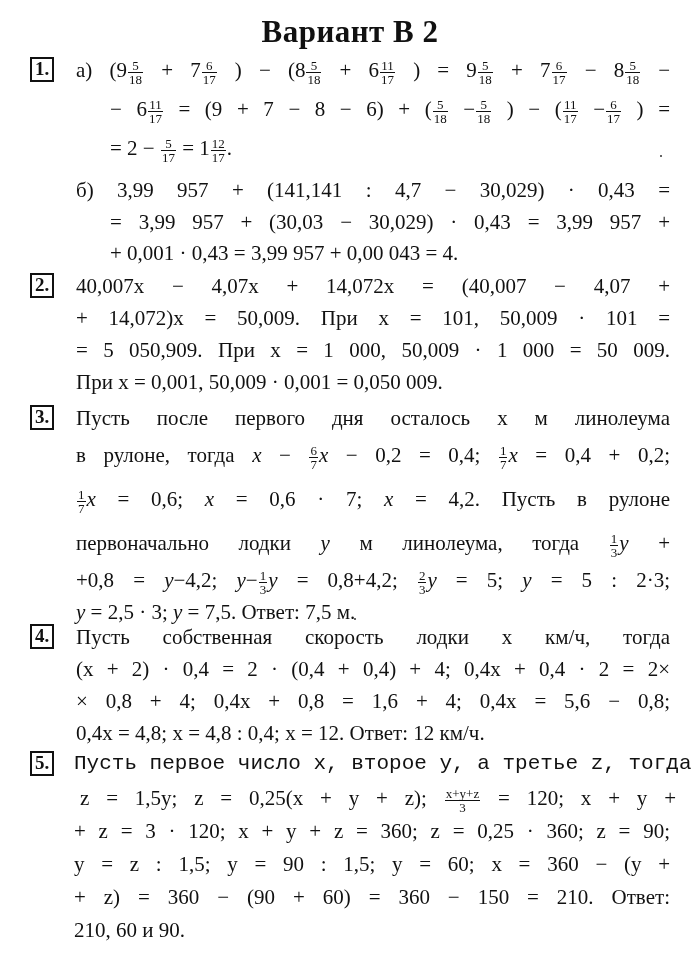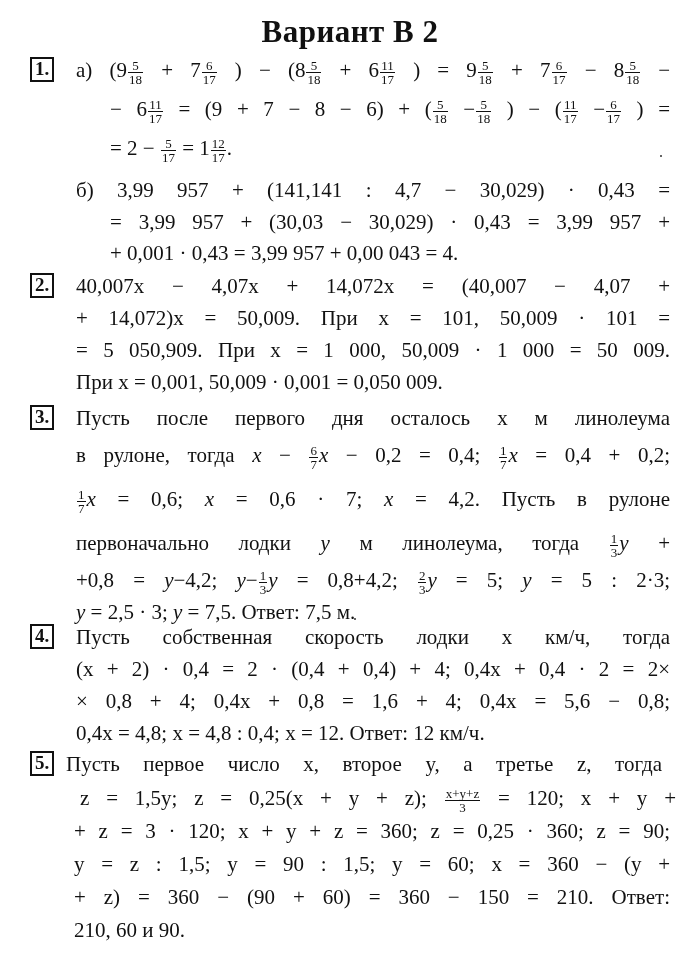--- a/index.html
+++ b/index.html
@@ -107,21 +107,21 @@
   <div class="task" style="top:622px;">
     <span class="num">4.</span>
     <div class="line" style="left:46px; top:0; width:594px;">Пусть собственная скорость лодки x км/ч, тогда</div>
     <div class="line" style="left:46px; top:32px; width:594px;">(x + 2) · 0,4 = 2 · (0,4 + 0,4) + 4; 0,4x + 0,4 · 2 = 2×</div>
     <div class="line" style="left:46px; top:64px; width:594px;">× 0,8 + 4; 0,4x + 0,8 = 1,6 + 4; 0,4x = 5,6 − 0,8;</div>
     <div class="line" style="left:46px; top:96px; text-align:left; text-align-last:left;">0,4x = 4,8; x = 4,8 : 0,4; x = 12. Ответ: 12 км/ч.</div>
   </div>
 
   <div class="task" style="top:749px;">
     <span class="num">5.</span>
-    <div class="line" style="left:36px; top:0; width:596px;">Пусть первое число x, второе y, а третье z, тогда</div>
+    <div class="line" style="left:44px; top:0; width:596px;font-family:Liberation Mono, monospace;">Пусть первое число x, второе y, а третье z, тогда</div>
     <div class="line" style="left:50px; top:34px; width:596px;">
       <span>z = 1,5y; z = 0,25(x + y + z); </span><span class="fr"><span class="n">x+y+z</span><span class="d">3</span></span><span> = 120; x + y +</span>
     </div>
     <div class="line" style="left:44px; top:67px; width:596px;">+ z = 3 · 120; x + y + z = 360; z = 0,25 · 360; z = 90;</div>
     <div class="line" style="left:44px; top:100px; width:596px;">y = z : 1,5; y = 90 : 1,5; y = 60; x = 360 − (y +</div>
     <div class="line" style="left:44px; top:133px; width:596px;">+ z) = 360 − (90 + 60) = 360 − 150 = 210. Ответ:</div>
     <div class="line" style="left:44px; top:166px; text-align:center; text-align-last:left;">210, 60 и 90.</div>
   </div>
 
 </div>

